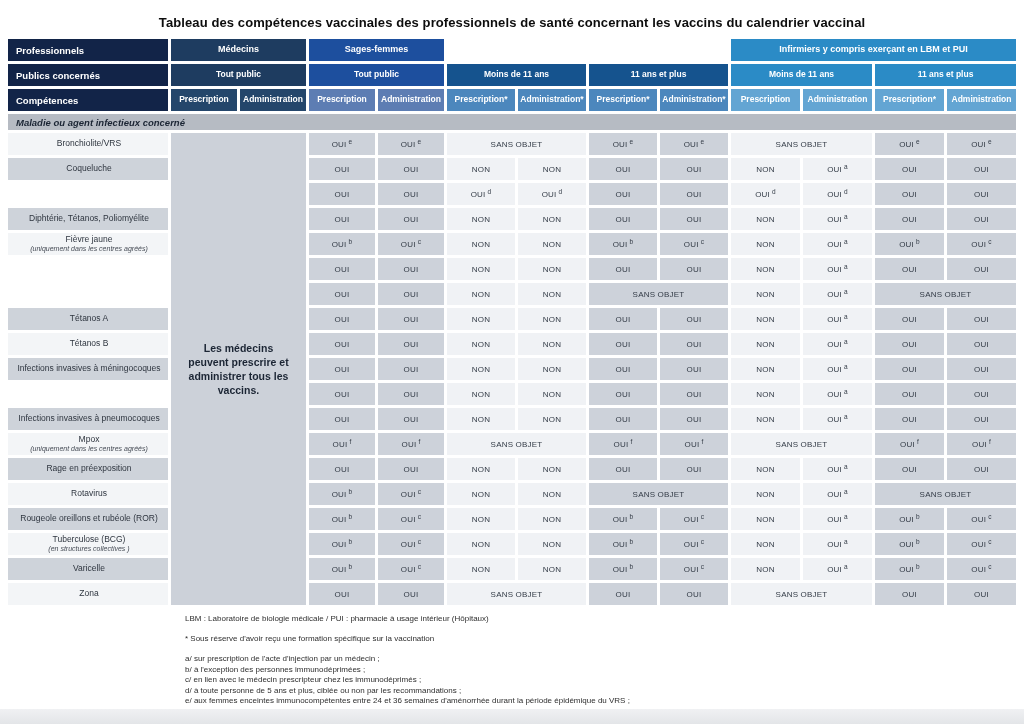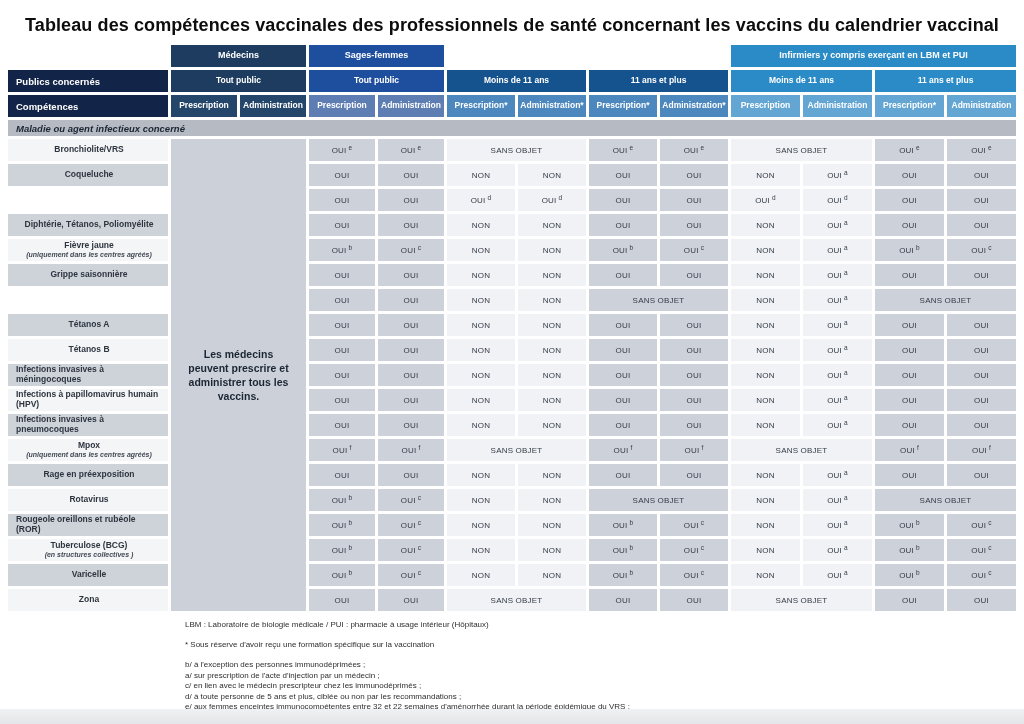--- a/index.html
+++ b/index.html
@@ -1,19 +1,19 @@
 <!DOCTYPE html>
 <html><head>
 <meta charset="utf-8">
 <style>
   * { margin:0; padding:0; box-sizing:border-box; }
   html,body { width:1024px; height:724px; background:#ffffff; overflow:hidden;
               font-family:"Liberation Sans", sans-serif; }
   .page { position:relative; width:1024px; height:724px; }
-  .title { padding-top:15px; text-align:center; font-size:18px; font-weight:bold;
+  .title { padding-top:15px; text-align:center; font-size:13px; font-weight:bold;
            color:#0d0d0d; letter-spacing:0.1px; }
   .grid { margin:9px 8px 0 8px; display:grid;
           grid-template-columns:160px 66px 66px 66px 66px 68px 68px 68px 68px 69px 69px 69px 69px;
           grid-template-rows:22px 22px 22px 16px repeat(19, 22px);
           gap:3px; }
   .grid > div { display:flex; align-items:center; justify-content:center; }
 
   
   .hl { background:#122448; color:#fff; font-weight:bold; font-size:9.5px;
         justify-content:flex-start !important; padding-left:8px; }
@@ -23,21 +23,21 @@
   .g2 { background:#15538e; } .g3 { background:#2b8bc6; }
   .s0 { background:#24466b; } .s1 { background:#5d7db3; }
   .s2 { background:#4c87bd; } .s3 { background:#63a5d3; }
 
   
   .band { background:#b6bbc3; color:#1b2534; font-weight:bold; font-style:italic;
           font-size:9.5px; justify-content:flex-start !important; padding-left:8px; }
 
   
   .lab { flex-direction:column; align-items:flex-end; justify-content:center;
-         padding:1px 6px 1px 8px; font-size:8.5px; color:#2e353f; line-height:1.12;font-weight:bold; }
+         padding:1px 6px 1px 8px; font-size:8.5px; color:#2e353f; line-height:1.12; }
   .lab .sub { font-size:7px; font-style:italic; color:#454b55; }
   .lt { background:#f3f5f7; } .dk { background:#ced3da; }
 
   
   .cell { font-size:8px; color:#333b46; letter-spacing:0.2px; }
   .cell .sup { font-size:6.5px; position:relative; top:-3px; margin-left:2px; }
   .cg { background:#cdd2da; } .cl { background:#f0f2f5; }
 
   
   .mednote { background:#ccd1d9; color:#1b2534; font-weight:bold; font-size:10.5px;
@@ -51,20 +51,21 @@
 
   .bottom-strip { position:absolute; left:0; right:0; bottom:0; height:15px;
                   background:linear-gradient(#f0f1f3,#e3e5e8); }
 </style>
 </head>
 <body>
 
 <div class="page">
   <div class="title">Tableau des compétences vaccinales des professionnels de santé concernant les vaccins du calendrier vaccinal</div>
   <div class="grid" id="grid">
+      <div class="hl" style="grid-area: 1 / 1 / auto / span 1;">Professionnels</div>
       <div class="hc r1 g0" style="grid-area: 1 / 2 / auto / span 2;">Médecins</div>
       <div class="hc r1 g1" style="grid-area: 1 / 4 / auto / span 2;">Sages-femmes</div>
       <div class="hc r1 g3" style="grid-area: 1 / 10 / auto / span 4;">Infirmiers y compris exerçant en LBM et PUI</div>
       <div class="hl" style="grid-area: 2 / 1 / auto / span 1;">Publics  concernés</div>
       <div class="hc g0" style="grid-area: 2 / 2 / auto / span 2;">Tout public</div>
       <div class="hc g1" style="grid-area: 2 / 4 / auto / span 2;">Tout public</div>
       <div class="hc g2" style="grid-area: 2 / 6 / auto / span 2;">Moins de 11 ans</div>
       <div class="hc g2" style="grid-area: 2 / 8 / auto / span 2;">11 ans et plus</div>
       <div class="hc g3" style="grid-area: 2 / 10 / auto / span 2;">Moins de 11 ans</div>
       <div class="hc g3" style="grid-area: 2 / 12 / auto / span 2;">11 ans et plus</div>
@@ -137,23 +138,20 @@
       <div class="cell cg" style="grid-area: 9 / 4 / auto / span 1;">OUI<span class="sup">b</span></div>
       <div class="cell cg" style="grid-area: 9 / 5 / auto / span 1;">OUI<span class="sup">c</span></div>
       <div class="cell cl" style="grid-area: 9 / 6 / auto / span 1;">NON</div>
       <div class="cell cl" style="grid-area: 9 / 7 / auto / span 1;">NON</div>
       <div class="cell cg" style="grid-area: 9 / 8 / auto / span 1;">OUI<span class="sup">b</span></div>
       <div class="cell cg" style="grid-area: 9 / 9 / auto / span 1;">OUI<span class="sup">c</span></div>
       <div class="cell cl" style="grid-area: 9 / 10 / auto / span 1;">NON</div>
       <div class="cell cl" style="grid-area: 9 / 11 / auto / span 1;">OUI<span class="sup">a</span></div>
       <div class="cell cg" style="grid-area: 9 / 12 / auto / span 1;">OUI<span class="sup">b</span></div>
       <div class="cell cg" style="grid-area: 9 / 13 / auto / span 1;">OUI<span class="sup">c</span></div>
-      <div class="lab dk" style="grid-area: 10 / 1 / auto / span 1;">
-        <div>Grippe saisonnière</div>
-      </div>
       <div class="cell cg" style="grid-area: 10 / 4 / auto / span 1;">OUI</div>
       <div class="cell cg" style="grid-area: 10 / 5 / auto / span 1;">OUI</div>
       <div class="cell cl" style="grid-area: 10 / 6 / auto / span 1;">NON</div>
       <div class="cell cl" style="grid-area: 10 / 7 / auto / span 1;">NON</div>
       <div class="cell cg" style="grid-area: 10 / 8 / auto / span 1;">OUI</div>
       <div class="cell cg" style="grid-area: 10 / 9 / auto / span 1;">OUI</div>
       <div class="cell cl" style="grid-area: 10 / 10 / auto / span 1;">NON</div>
       <div class="cell cl" style="grid-area: 10 / 11 / auto / span 1;">OUI<span class="sup">a</span></div>
       <div class="cell cg" style="grid-area: 10 / 12 / auto / span 1;">OUI</div>
       <div class="cell cg" style="grid-area: 10 / 13 / auto / span 1;">OUI</div>
@@ -197,23 +195,20 @@
       <div class="cell cg" style="grid-area: 14 / 4 / auto / span 1;">OUI</div>
       <div class="cell cg" style="grid-area: 14 / 5 / auto / span 1;">OUI</div>
       <div class="cell cl" style="grid-area: 14 / 6 / auto / span 1;">NON</div>
       <div class="cell cl" style="grid-area: 14 / 7 / auto / span 1;">NON</div>
       <div class="cell cg" style="grid-area: 14 / 8 / auto / span 1;">OUI</div>
       <div class="cell cg" style="grid-area: 14 / 9 / auto / span 1;">OUI</div>
       <div class="cell cl" style="grid-area: 14 / 10 / auto / span 1;">NON</div>
       <div class="cell cl" style="grid-area: 14 / 11 / auto / span 1;">OUI<span class="sup">a</span></div>
       <div class="cell cg" style="grid-area: 14 / 12 / auto / span 1;">OUI</div>
       <div class="cell cg" style="grid-area: 14 / 13 / auto / span 1;">OUI</div>
-      <div class="lab lt" style="grid-area: 15 / 1 / auto / span 1;">
-        <div>Infections à papillomavirus humain (HPV)</div>
-      </div>
       <div class="cell cg" style="grid-area: 15 / 4 / auto / span 1;">OUI</div>
       <div class="cell cg" style="grid-area: 15 / 5 / auto / span 1;">OUI</div>
       <div class="cell cl" style="grid-area: 15 / 6 / auto / span 1;">NON</div>
       <div class="cell cl" style="grid-area: 15 / 7 / auto / span 1;">NON</div>
       <div class="cell cg" style="grid-area: 15 / 8 / auto / span 1;">OUI</div>
       <div class="cell cg" style="grid-area: 15 / 9 / auto / span 1;">OUI</div>
       <div class="cell cl" style="grid-area: 15 / 10 / auto / span 1;">NON</div>
       <div class="cell cl" style="grid-area: 15 / 11 / auto / span 1;">OUI<span class="sup">a</span></div>
       <div class="cell cg" style="grid-area: 15 / 12 / auto / span 1;">OUI</div>
       <div class="cell cg" style="grid-area: 15 / 13 / auto / span 1;">OUI</div>
@@ -315,22 +310,22 @@
       <div class="cell cg" style="grid-area: 23 / 8 / auto / span 1;">OUI</div>
       <div class="cell cg" style="grid-area: 23 / 9 / auto / span 1;">OUI</div>
       <div class="cell cl" style="grid-area: 23 / 10 / auto / span 2;">SANS OBJET</div>
       <div class="cell cg" style="grid-area: 23 / 12 / auto / span 1;">OUI</div>
       <div class="cell cg" style="grid-area: 23 / 13 / auto / span 1;">OUI</div>
     </div>
   <div class="footer">
     <div class="row1">LBM : Laboratoire de biologie médicale  /   PUI : pharmacie à usage intérieur (Hôpitaux)</div>
     <div class="row2">* Sous réserve d'avoir reçu une formation spécifique sur la vaccination</div>
     <div class="fns" id="fns">
+        <div>a/ sur prescription de l'acte d'injection par un médecin ;</div>
         <div>b/ à l'exception des personnes immunodéprimées ;</div>
-        <div>a/ sur prescription de l'acte d'injection par un médecin ;</div>
         <div>c/ en lien avec le médecin prescripteur chez les immunodéprimés ;</div>
         <div>d/ à toute personne de 5 ans et plus, ciblée ou non par les recommandations ;</div>
-        <div>e/ aux femmes enceintes immunocompétentes entre 32 et 22 semaines d'aménorrhée durant la période épidémique du VRS ;</div>
+        <div>e/ aux femmes enceintes immunocompétentes entre 24 et 36 semaines d'aménorrhée durant la période épidémique du VRS ;</div>
         <div>f/ à partir de 18 ans.</div>
       </div>
   </div>
   <div class="bottom-strip"></div>
 </div>
 
 </body></html>

